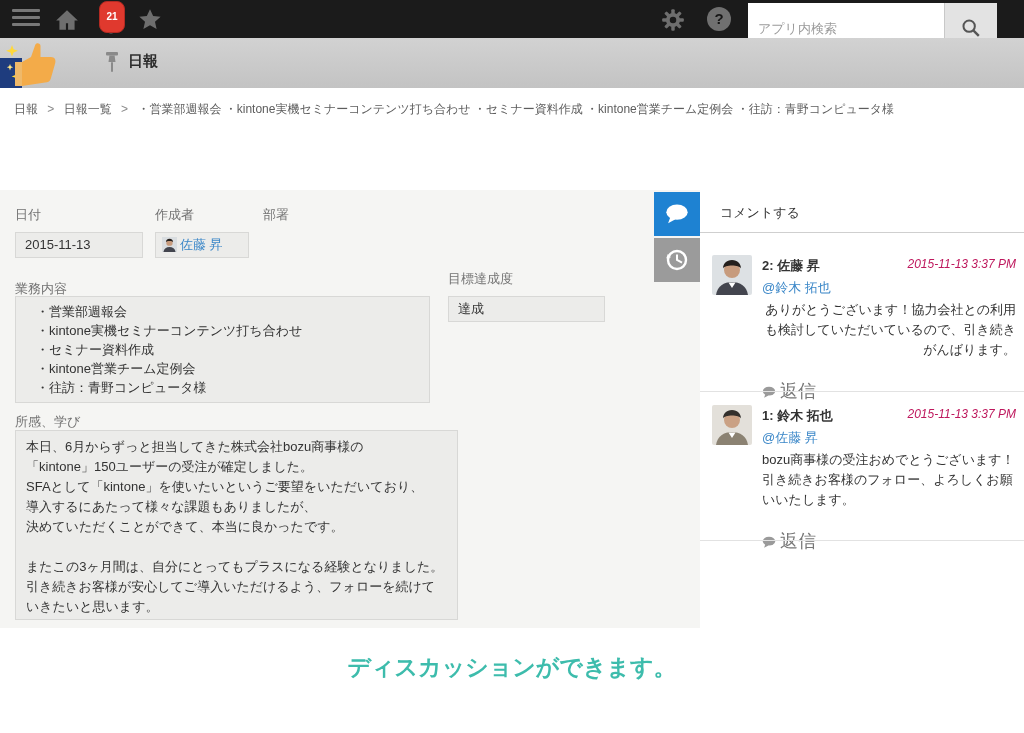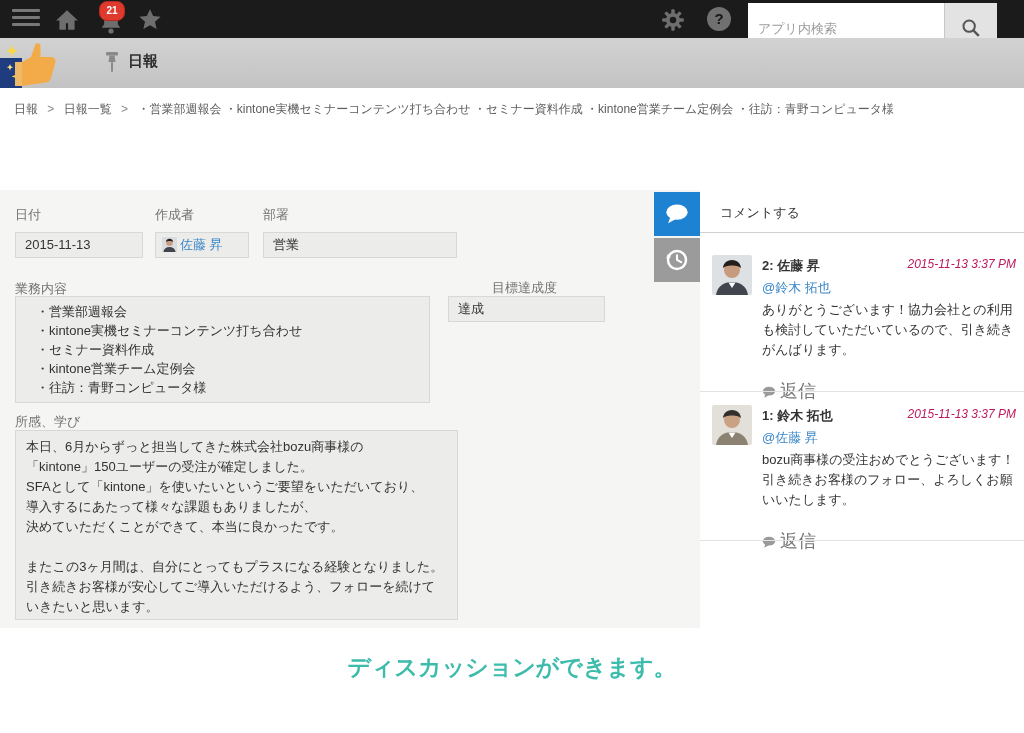--- a/index.html
+++ b/index.html
@@ -5,21 +5,21 @@
   html,body{margin:0;padding:0;width:1024px;height:733px;overflow:hidden;
     font-family:"Liberation Sans","DejaVu Sans",sans-serif;background:#fff;position:relative;}
 
   
   .topbar{position:absolute;top:0;left:0;width:1024px;height:38px;background:#1b1b1b;}
   .hamburger{position:absolute;left:12px;top:9px;width:28px;height:20px;cursor:pointer;}
   .hamburger i{display:block;height:3px;background:#787878;margin:0 0 4px 0;border-radius:1px;}
   .tb-icon{position:absolute;top:7px;width:26px;height:26px;}
   .badge{position:absolute;left:99px;top:1px;min-width:18px;height:14px;background:#e0392e;
     border:1px solid #b32a22;border-radius:8px;color:#fff;font-size:10px;font-weight:bold;
-    text-align:center;line-height:14px;padding:2px 3px;z-index:3;}
+    text-align:center;line-height:14px;padding:8px 3px;z-index:3;}
   .search-wrap{position:absolute;right:27px;top:3px;width:249px;height:50px;display:flex;background:#fff;}
   .search-input{flex:1;border:0;outline:none;padding:0 10px;font-size:13px;color:#333;
     font-family:"Liberation Sans","DejaVu Sans",sans-serif;}
   .search-input::placeholder{color:#9a9a9a;}
   .search-btn{width:62px;background:#e3e3e3;border-left:1px solid #c8c8c8;display:flex;
     align-items:center;justify-content:center;cursor:pointer;}
 
   
   .appheader{position:absolute;top:38px;left:0;width:1024px;height:50px;
     background:linear-gradient(#d2d2d2,#c3c3c3);border-bottom:1px solid #ababab;}
@@ -178,30 +178,29 @@
   <div class="f-box single" style="left:155px;top:42px;width:94px;padding:0 6px;">
     <svg class="mini-avatar" width="15" height="15" viewBox="0 0 16 16">
       <rect width="16" height="16" fill="#d9dde0"></rect>
       <circle cx="8" cy="6" r="3.4" fill="#c79b7d"></circle>
       <path d="M8 1.8c-2.4 0-3.8 1.5-3.8 3.6.6-1.6 7-1.6 7.6 0 0-2.1-1.4-3.6-3.8-3.6z" fill="#241f1c"></path>
       <path d="M1.5 16c.5-3.6 3.2-5.4 6.5-5.4s6 1.8 6.5 5.4z" fill="#43454e"></path>
     </svg><span class="author-link">佐藤 昇</span>
   </div>
 
   <div class="f-label" style="left:263px;top:16px;">部署</div>
-  <div class="f-box single" style="left:263px;top:42px;width:194px;">営業</div>
 
   <div class="f-label" style="left:15px;top:90px;">業務内容</div>
   <div class="f-box multi" style="left:15px;top:106px;width:415px;">・営業部週報会
 ・kintone実機セミナーコンテンツ打ち合わせ
 ・セミナー資料作成
 ・kintone営業チーム定例会
 ・往訪：青野コンピュータ様</div>
 
-  <div class="f-label" style="left:448px;top:89px;margin-left:44px;">目標達成度</div>
+  <div class="f-label" style="left:448px;top:80px;">目標達成度</div>
   <div class="f-box single" style="left:448px;top:106px;width:157px;">達成</div>
 
   <div class="f-label" style="left:15px;top:223px;">所感、学び</div>
   <div class="f-box multi" style="left:15px;top:240px;width:443px;height:190px;line-height:20px;padding:6px 10px;">本日、6月からずっと担当してきた株式会社bozu商事様の
 「kintone」150ユーザーの受注が確定しました。
 SFAとして「kintone」を使いたいというご要望をいただいており、
 導入するにあたって様々な課題もありましたが、
 決めていただくことができて、本当に良かったです。
 
 またこの3ヶ月間は、自分にとってもプラスになる経験となりました。
@@ -220,21 +219,21 @@
     <path d="M13 7.5V13l5 2.6" fill="none" stroke="#fff" stroke-width="2"></path>
     <path d="M2.2 11.5l1.6-4.6 3.2 3.4z" fill="#fff"></path>
   </svg>
 </div>
 
 <div class="panel">
   <div class="p-header">
     <div class="p-header-label">コメントする</div>
   </div>
 
-  <div class="comment" style="top:65px;height:135px;">
+  <div class="comment" style="top:65px;height:135px;text-align:right;">
     <div class="c-avatar">
       <svg width="40" height="40" viewBox="0 0 40 40">
         <rect width="40" height="40" fill="#dde1e4"></rect>
         <circle cx="20" cy="15" r="8" fill="#c79b7d"></circle>
         <path d="M20 5c-5.6 0-9 3.6-9 8.6 1.4-4 16.6-4 18 0 0-5-3.4-8.6-9-8.6z" fill="#241f1c"></path>
         <path d="M4 40c1.2-8.6 8-13 16-13s14.8 4.4 16 13z" fill="#43454e"></path>
         <path d="M16.5 27.5h7L20 33z" fill="#fff"></path>
       </svg>
     </div>
     <div class="c-name">

